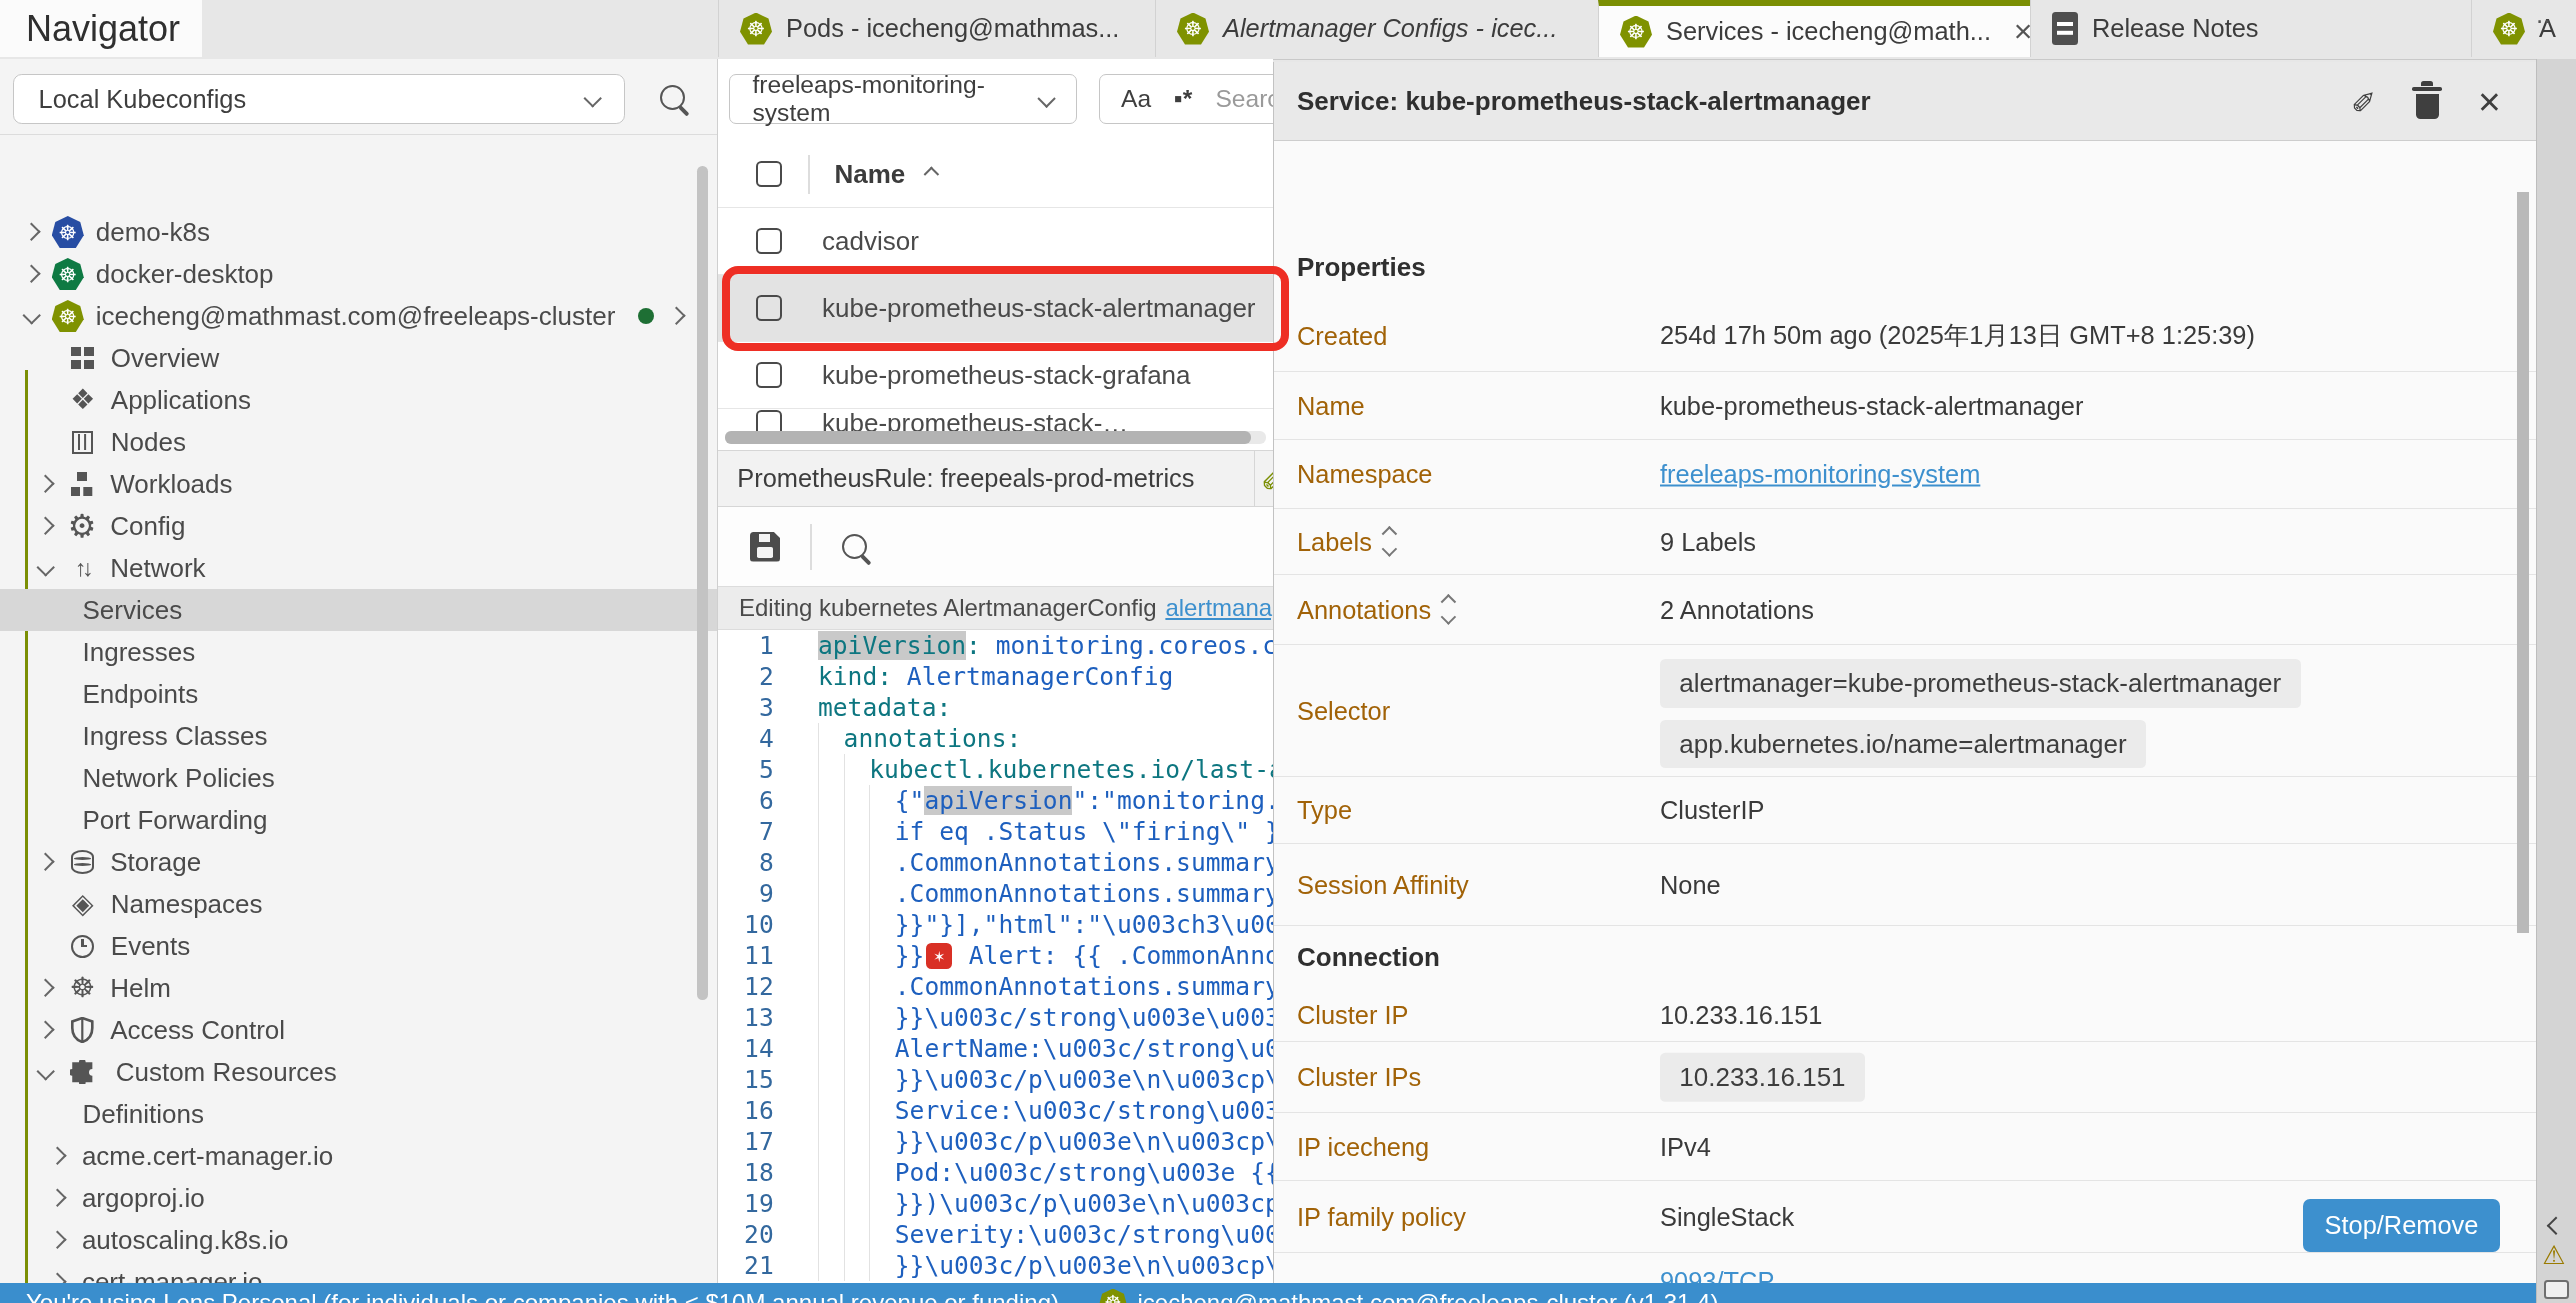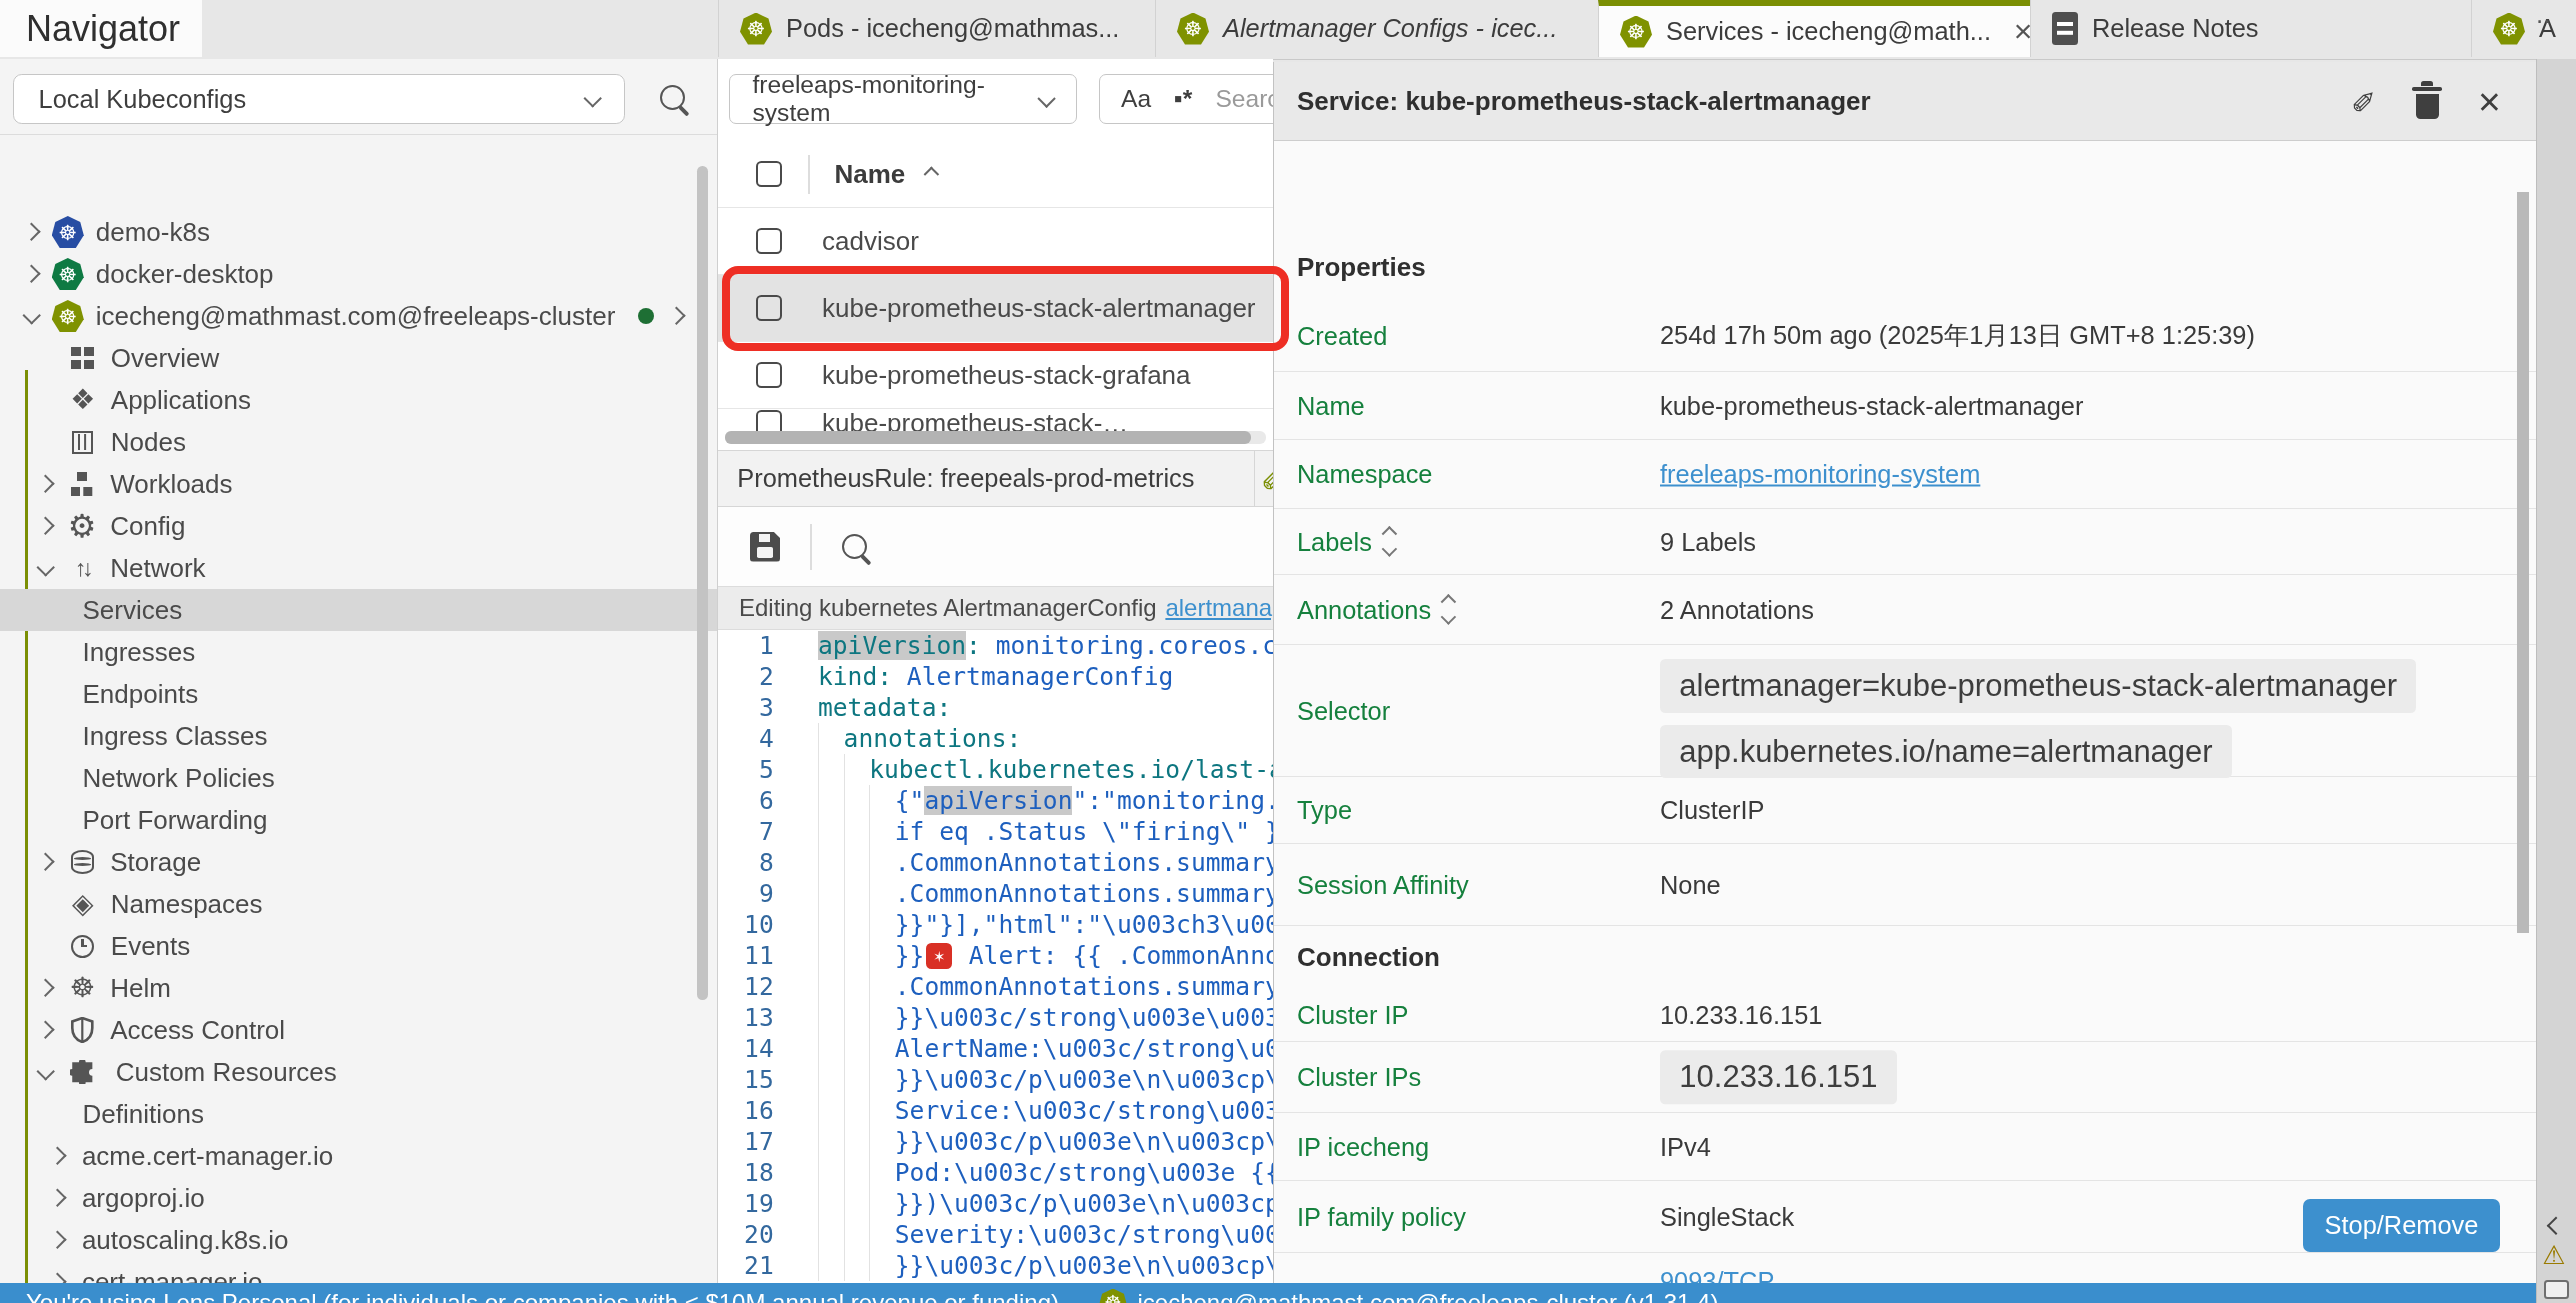--- a/index.html
+++ b/index.html
@@ -115,25 +115,25 @@
       border-radius:5.3px;color:#fff;font-size:17.5px;margin:0 1.8px;flex:0 0 auto;}
   
   #drawer{position:absolute;left:1273px;top:62px;width:1263px;height:1224px;background:#fafafa;
       border-left:1.8px solid #c2c2c2;box-sizing:border-box;overflow:hidden;padding-left:22px;}
   #drawer-header{position:absolute;left:0;top:0;width:100%;height:79px;background:#e9e9e9;border-bottom:1.8px solid #cdcdcd;
       display:flex;align-items:center;box-sizing:border-box;padding:0 23px;}
   #drawer-title{font-size:26px;font-weight:bold;color:#2f2f2f;}
   #drawer-actions{margin-left:auto;display:flex;align-items:center;gap:39px;padding-right:12.3px;}
   .drow{position:absolute;left:0;width:100%;box-sizing:border-box;border-bottom:1.8px solid #e4e4e4;}
   .drow.nob{border-bottom:none;}
-  .dlabel{position:absolute;left:23px;top:50%;transform:translateY(-50%);font-size:25.4px;color:#15803d;display:flex;align-items:center;}
+  .dlabel{position:absolute;left:23px;top:50%;transform:translateY(-50%);font-size:25.4px;color:#a16207;display:flex;align-items:center;}
   .dvalue{position:absolute;left:386px;top:50%;transform:translateY(-50%);font-size:25.4px;color:#3a3a3a;white-space:nowrap;}
   .dheading{position:absolute;left:23px;bottom:16px;font-size:26px;font-weight:bold;color:#2f2f2f;}
   .dlink{color:#3d90ce;text-decoration:underline;}
-  .chip{display:inline-block;background:#ebebeb;border-radius:5.3px;padding:8.8px 19.3px;font-size:31px;color:#3d3d3d;}
+  .chip{display:inline-block;background:#ebebeb;border-radius:5.3px;padding:8.8px 19.3px;font-size:26px;color:#3d3d3d;}
   .bluebtn{position:absolute;background:#3d90ce;color:#fff;font-size:25.4px;border-radius:7px;display:flex;
       align-items:center;justify-content:center;}
   #drawer-scroll{position:absolute;right:7px;top:130px;width:12.3px;height:741px;background:#b9b9b9;}
   
   #strip{position:absolute;left:2536px;top:59px;width:40px;height:1245px;background:#d4d4d4;border-left:1.8px solid #bdbdbd;box-sizing:border-box;}
   #strip .chv{position:absolute;left:12.3px;top:1160px;border-color:#444;transform:rotate(135deg);}
   #strip .warn{position:absolute;left:5.3px;top:1181px;font-size:26px;color:#9a7b00;}
   #strip .box1{position:absolute;left:7px;top:1221px;width:24.6px;height:19.3px;border:2.6px solid #6f6f6f;border-radius:3.5px;background:#f0f0f0;box-sizing:border-box;}
   
   #statusbar{position:absolute;left:0;top:1283px;width:2536px;height:39px;background:#3a8ecd;color:#fff;

